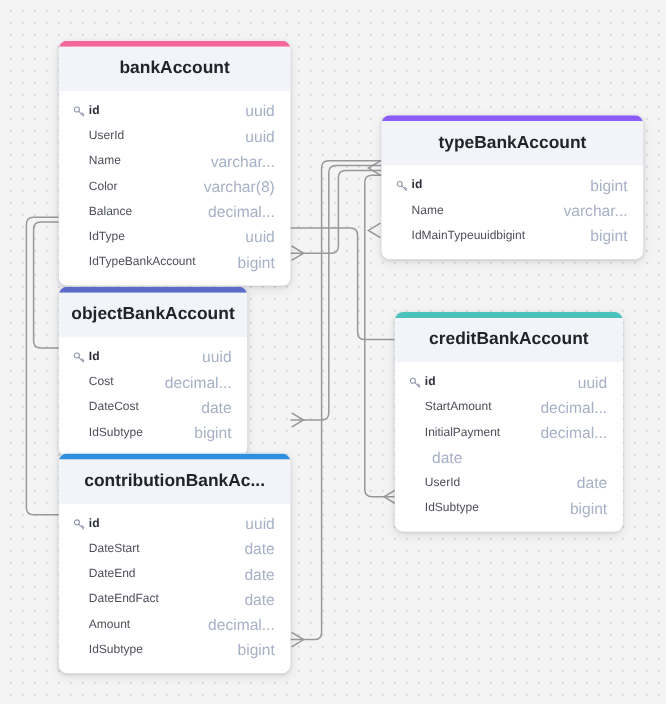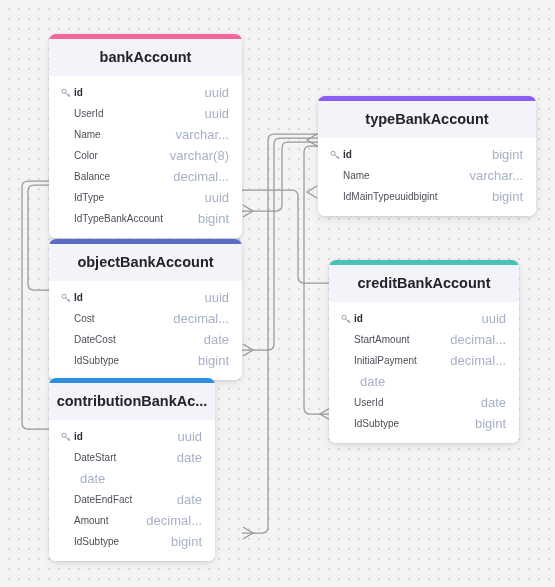--- a/index.html
+++ b/index.html
@@ -224,21 +224,21 @@
     <span class="field-name">Name</span>
     <span class="field-type">varchar...</span>
   </div>
           <div class="field-row">
     <span class="key-slot"></span>
     <span class="field-name">IdMainTypeuuidbigint</span>
     <span class="field-type">bigint</span>
   </div>
         </div>
   </div>
-      <div class="table-node" style="left: 49px; top: 239px; width: 193px;">
+      <div class="table-node" style="left: 49px; top: 239px; width: 157px;">
     <div class="accent-bar" style="background: rgb(92, 107, 200);"></div>
     <div class="table-title">objectBankAccount</div>
     <div class="field-list">
           <div class="field-row is-key">
     <span class="key-slot">
               <span class="key-icon">
                 <svg width="10" height="10" viewBox="0 0 10 10">
                   <circle cx="3.1" cy="3.3" r="2.1" fill="none" stroke="#8f96a8" stroke-width="0.9"></circle>
                   <path d="M 4.7 4.8 L 8.6 8.7 M 7.0 7.1 L 8.0 6.1 M 8.0 8.1 L 8.9 7.2" fill="none" stroke="#8f96a8" stroke-width="0.9" stroke-linecap="round"></path>
                 </svg>
@@ -299,21 +299,21 @@
     <span class="field-name">UserId</span>
     <span class="field-type">date</span>
   </div>
           <div class="field-row">
     <span class="key-slot"></span>
     <span class="field-name">IdSubtype</span>
     <span class="field-type">bigint</span>
   </div>
         </div>
   </div>
-      <div class="table-node" style="left: 49px; top: 378px; width: 166px;">
+      <div class="table-node" style="left: 49px; top: 378px; width: 193px;">
     <div class="accent-bar" style="background: rgb(45, 143, 221);"></div>
     <div class="table-title">contributionBankAc...</div>
     <div class="field-list">
           <div class="field-row is-key">
     <span class="key-slot">
               <span class="key-icon">
                 <svg width="10" height="10" viewBox="0 0 10 10">
                   <circle cx="3.1" cy="3.3" r="2.1" fill="none" stroke="#8f96a8" stroke-width="0.9"></circle>
                   <path d="M 4.7 4.8 L 8.6 8.7 M 7.0 7.1 L 8.0 6.1 M 8.0 8.1 L 8.9 7.2" fill="none" stroke="#8f96a8" stroke-width="0.9" stroke-linecap="round"></path>
                 </svg>
@@ -322,20 +322,21 @@
     <span class="field-name">id</span>
     <span class="field-type">uuid</span>
   </div>
           <div class="field-row">
     <span class="key-slot"></span>
     <span class="field-name">DateStart</span>
     <span class="field-type">date</span>
   </div>
           <div class="field-row">
     <span class="key-slot"></span>
+    <span class="field-name">DateEnd</span>
     <span class="field-type">date</span>
   </div>
           <div class="field-row">
     <span class="key-slot"></span>
     <span class="field-name">DateEndFact</span>
     <span class="field-type">date</span>
   </div>
           <div class="field-row">
     <span class="key-slot"></span>
     <span class="field-name">Amount</span>

